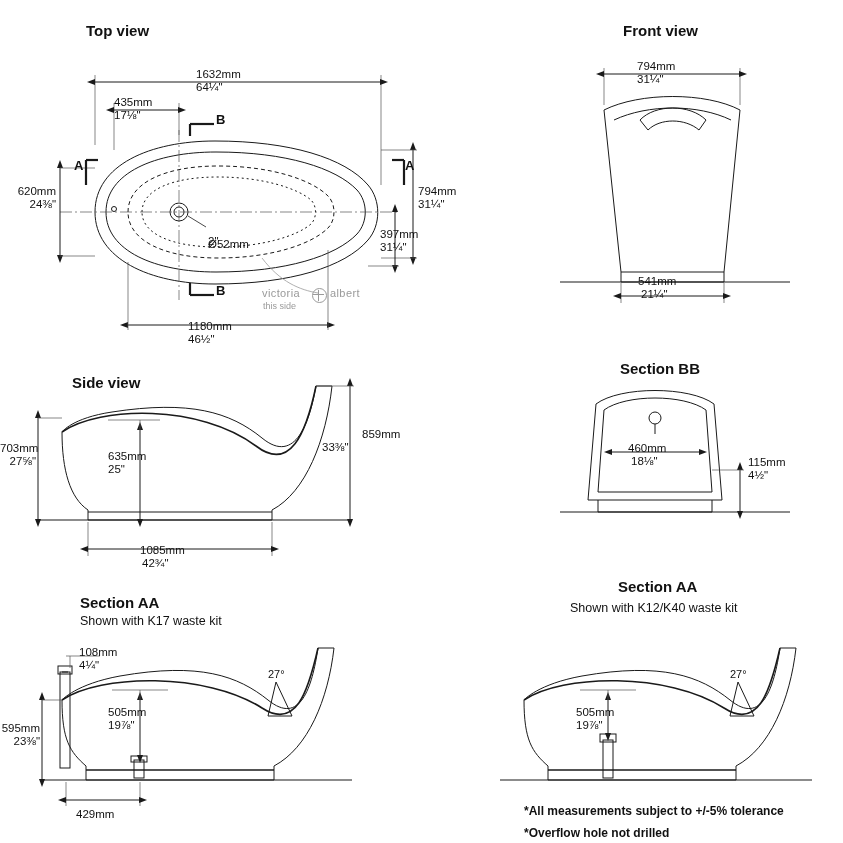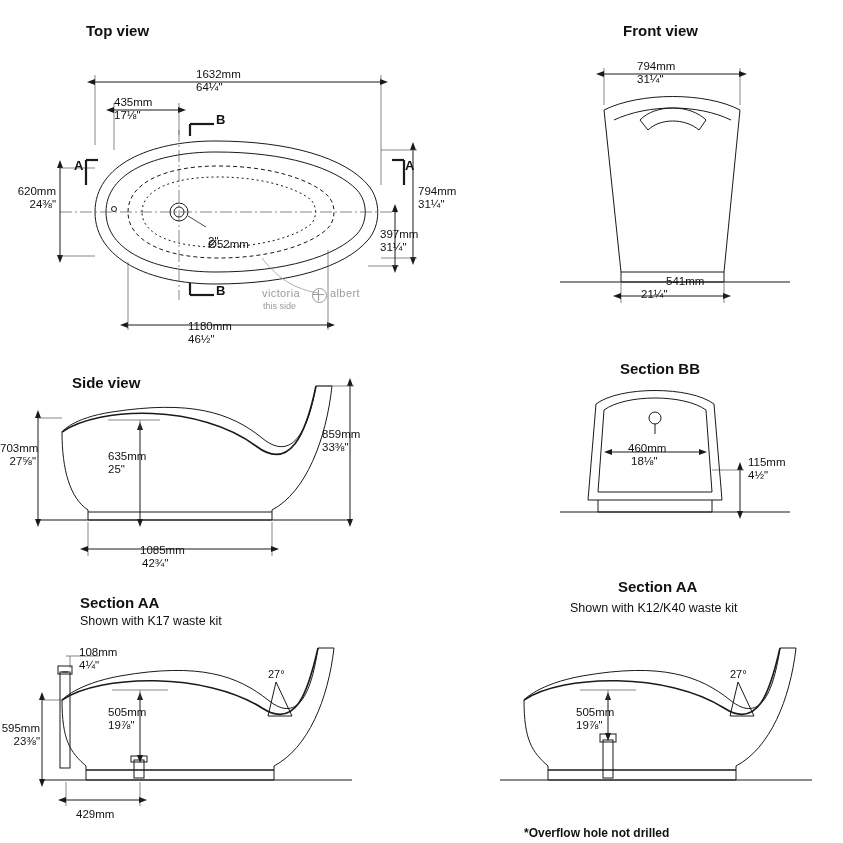--- a/index.html
+++ b/index.html
@@ -287,30 +287,30 @@
   <div class="brand" style="left:262px; top:287px;">victoria</div>
   <div class="brand" style="left:330px; top:287px;">albert</div>
   <div style="position:absolute; left:312px; top:288px; width:13px; height:13px; border:1px solid #9a9a9a; border-radius:50%;">
     <div style="position:absolute; left:5px; top:1px; width:1px; height:11px; background:#9a9a9a;"></div>
     <div style="position:absolute; left:0px; top:5px; width:11px; height:1px; background:#9a9a9a;"></div>
   </div>
   <div class="brand-sub" style="left:263px; top:301px;">this side</div>
 
   <div class="dim" style="left:637px; top:60px;">794mm</div>
   <div class="dim" style="left:637px; top:73px;">31¼"</div>
-  <div class="dim" style="left:638px; top:275px;margin-left:28px;">541mm</div>
+  <div class="dim" style="left:638px; top:275px;">541mm</div>
   <div class="dim" style="left:641px; top:288px;">21¼"</div>
 
   <div class="dim" style="left:0px; top:442px; width:36px; text-align:right;">703mm</div>
   <div class="dim" style="left:0px; top:455px; width:36px; text-align:right;">27⅝"</div>
 
   <div class="dim" style="left:108px; top:450px;">635mm</div>
   <div class="dim" style="left:108px; top:463px;">25"</div>
 
-  <div class="dim" style="left:322px; top:428px; text-align:center;">859mm</div>
+  <div class="dim" style="left:322px; top:428px; text-align:center;padding-left:40px;">859mm</div>
   <div class="dim" style="left:322px; top:441px; text-align:left;">33⅜"</div>
 
   <div class="dim" style="left:140px; top:544px;">1085mm</div>
   <div class="dim" style="left:142px; top:557px;">42¾"</div>
 
   <div class="dim" style="left:628px; top:442px;">460mm</div>
   <div class="dim" style="left:631px; top:455px;">18⅛"</div>
   <div class="dim" style="left:748px; top:456px; text-align:left;">115mm</div>
   <div class="dim" style="left:748px; top:469px; text-align:left;">4½"</div>
 
@@ -324,15 +324,16 @@
   <div class="dim" style="left:0px; top:735px; width:40px; text-align:right;">23⅜"</div>
 
   <div class="dim" style="left:76px; top:808px;">429mm</div>
 
   <div class="angle" style="left:268px; top:668px;">27°</div>
 
   <div class="dim" style="left:576px; top:706px;">505mm</div>
   <div class="dim" style="left:576px; top:719px;">19⅞"</div>
   <div class="angle" style="left:730px; top:668px;">27°</div>
 
+  <div class="note" style="left:524px; top:804px;">*All measurements subject to +/-5% tolerance</div>
   <div class="note" style="left:524px; top:826px;">*Overflow hole not drilled</div>
 
 </div>
 
 </body></html>

